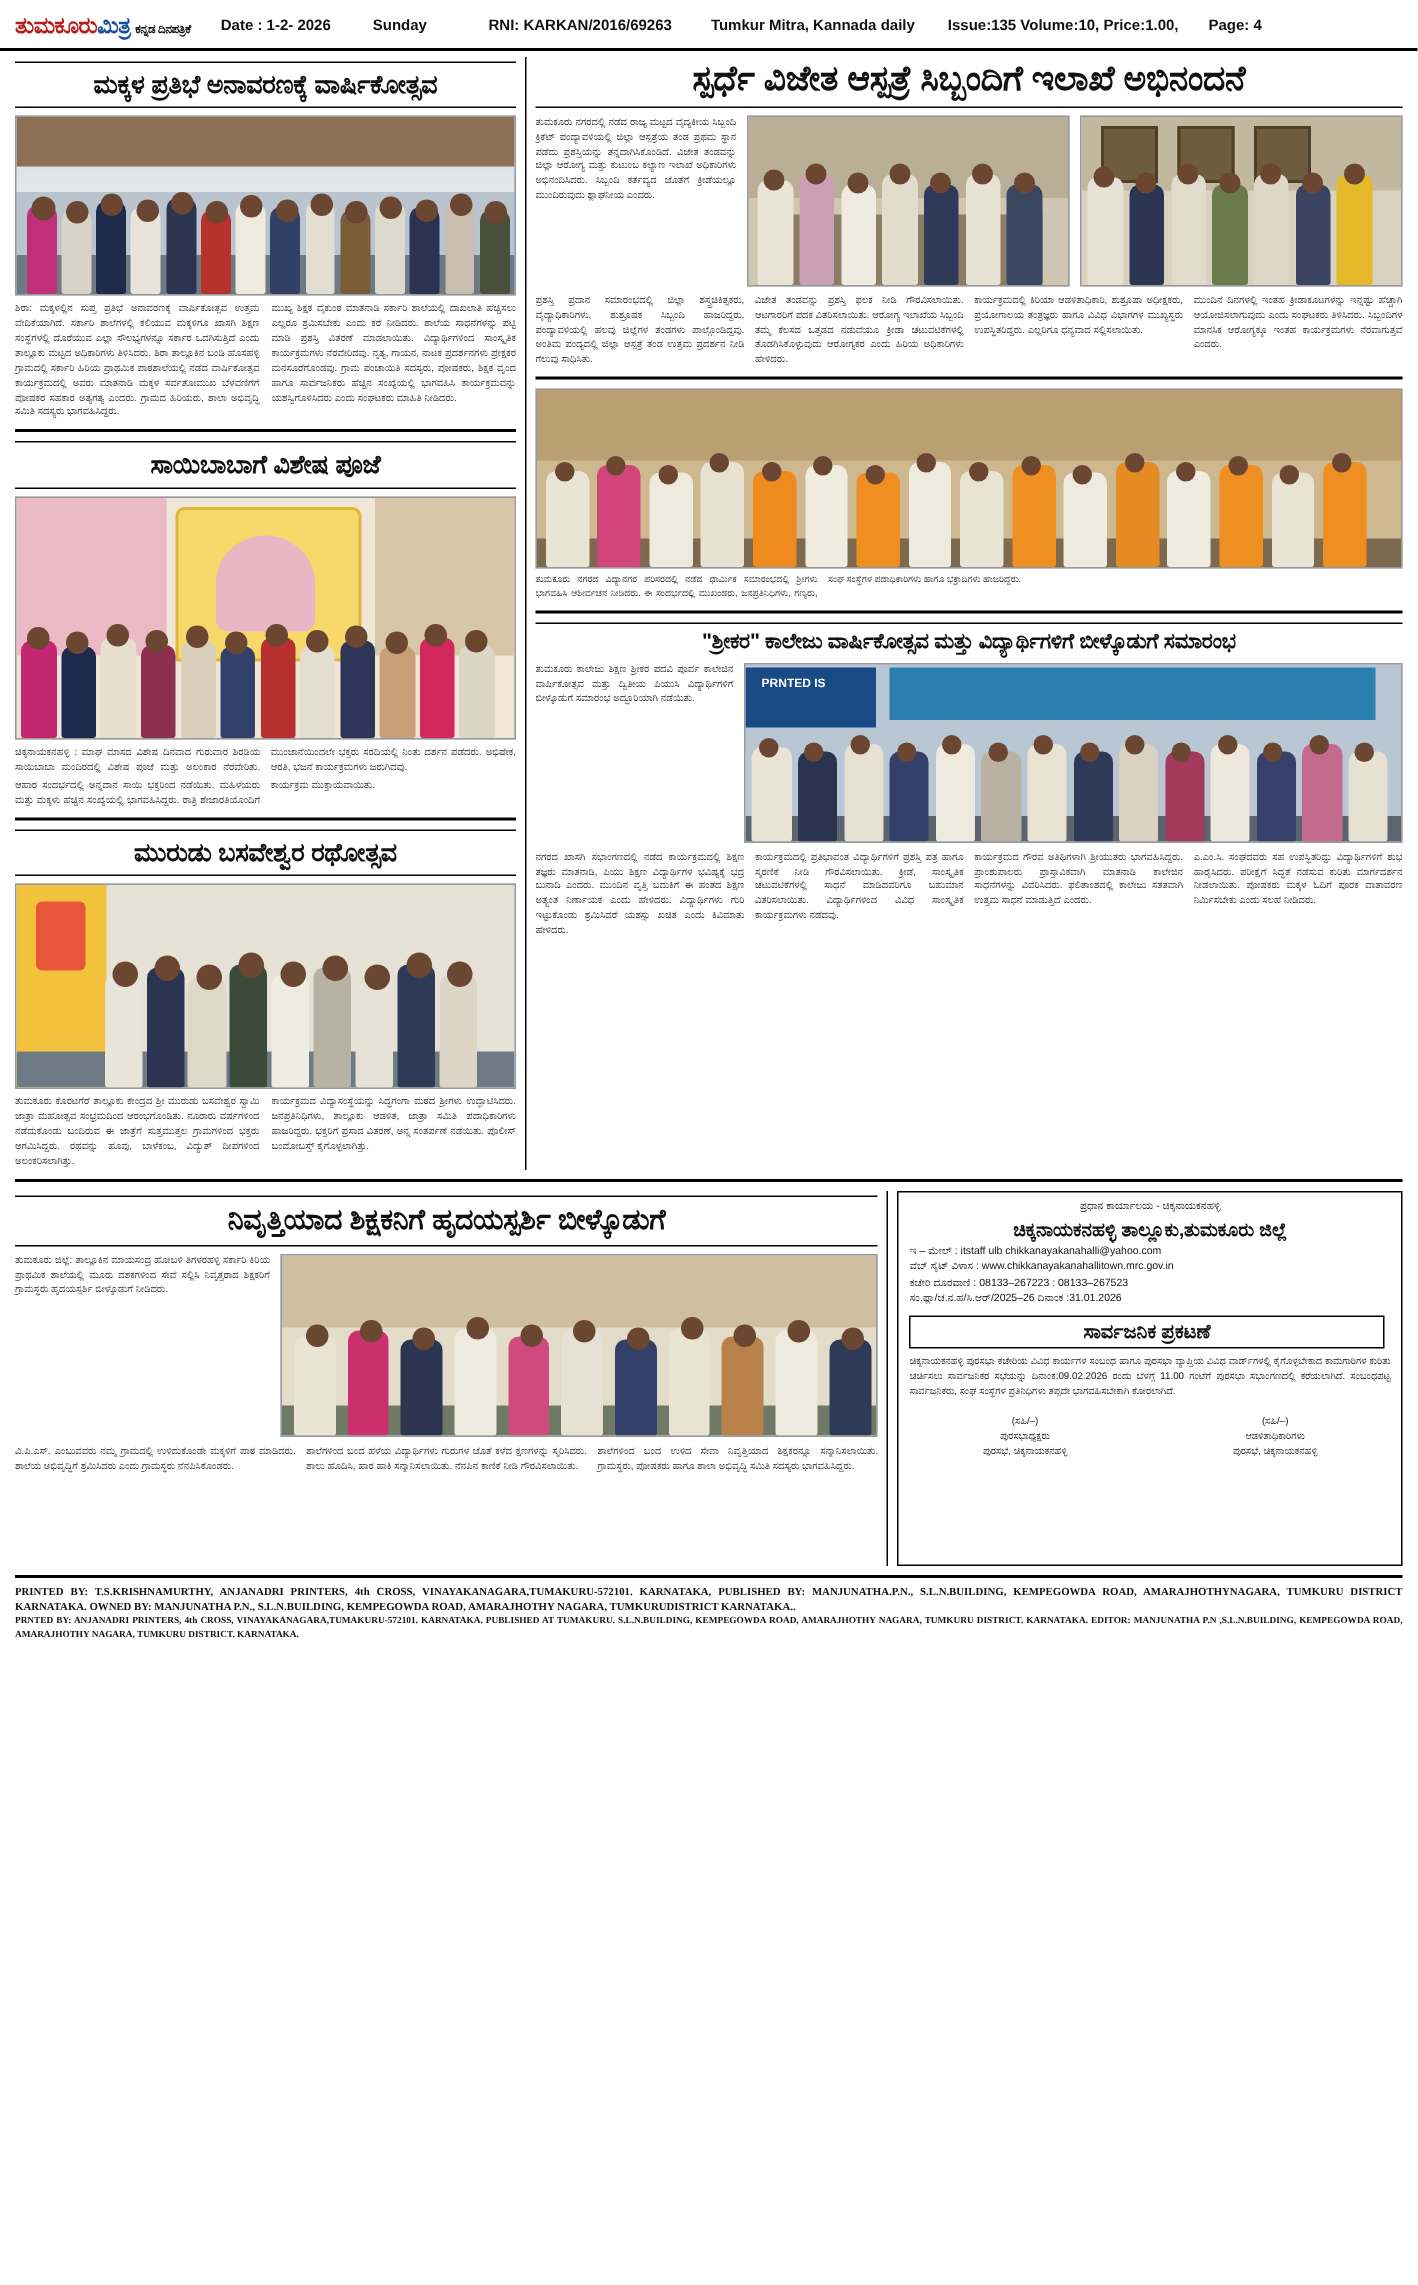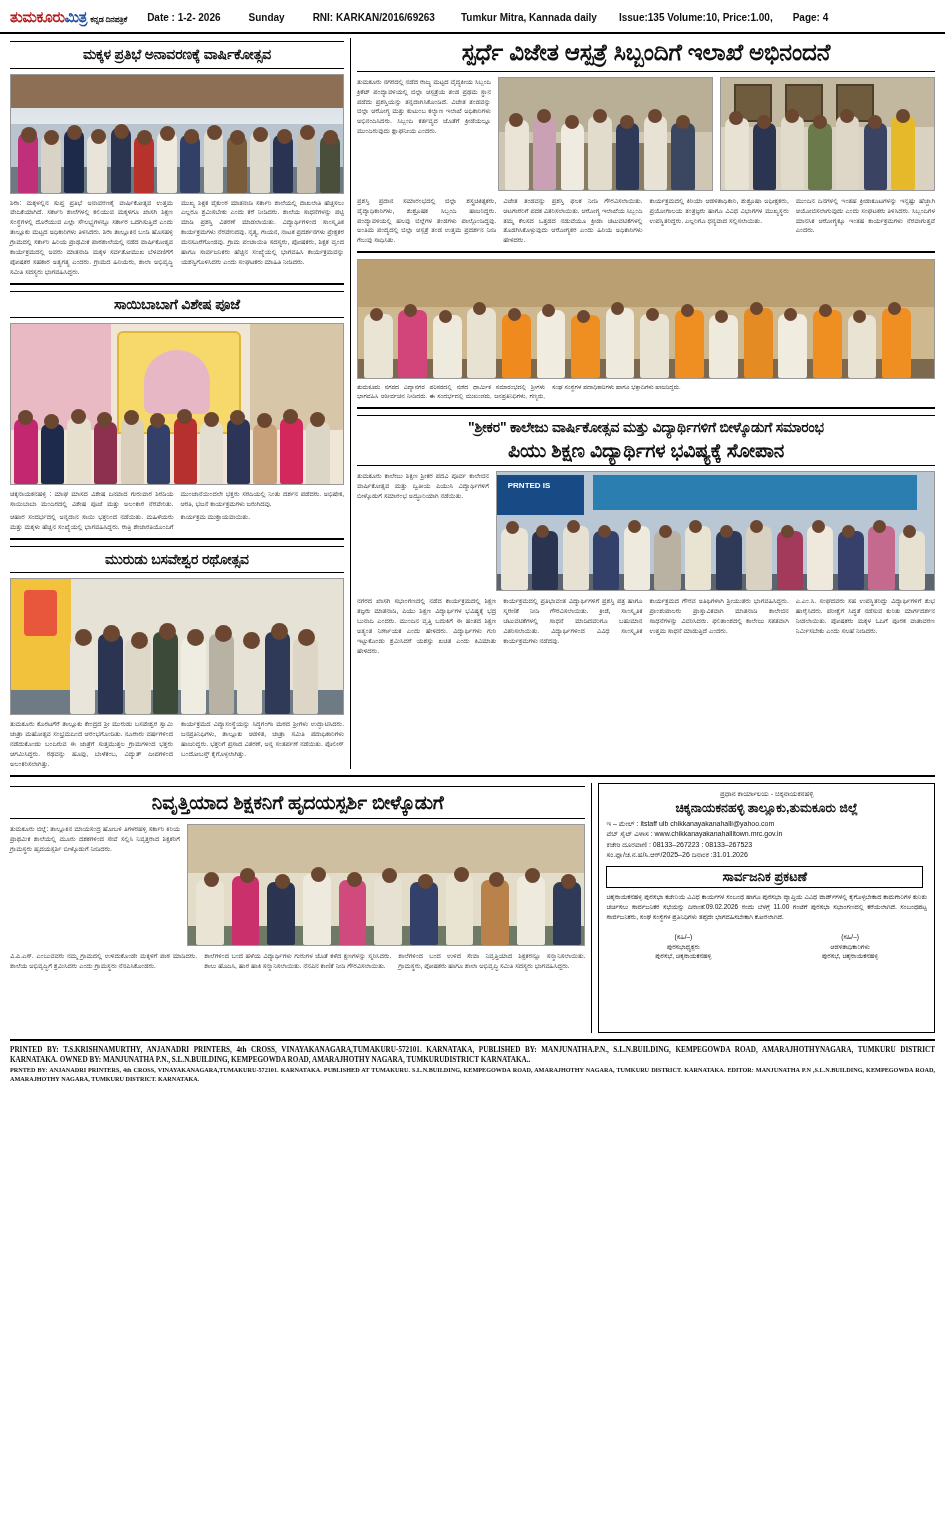--- a/index.html
+++ b/index.html
@@ -31,38 +31,38 @@
   .logo-sub{
     font-size:8px;color:#111;margin-left:3px;
     font-family:"Liberation Sans", sans-serif;
   }
   .mh-item{
     font-family:"Liberation Sans", sans-serif;
     font-size:10px;font-weight:bold;white-space:nowrap;
   }
   .g1{margin-left:20px;}
   .g2{margin-left:28px;}
-  .g3{margin-left:28px;}
+  .g3{margin-left:41px;}
   .g4{margin-left:26px;}
   .g5{margin-left:22px;}
   .g6{margin-left:20px;}
   
   .body-wrap{position:relative;padding:4px 10px 0 10px;box-sizing:border-box;}
   .cols{display:flex;gap:0;}
   .rule-v{width:1px;background:#000;margin:0 6px;}
   .rule-h2{height:2px;background:#000;margin:6px 0;}
   
   .hl{
     font-family:"Liberation Sans", sans-serif;
     font-weight:bold;text-align:center;line-height:1.25;
     letter-spacing:-.2px;
   }
   .hl-xl{font-size:23px;}
   .hl-lg{font-size:19px;}
-  .hl-md{font-size:14px;}
+  .hl-md{font-size:17px;}
   .hl-sm{font-size:14px;}
   .hl-box{border-top:1px solid #000;border-bottom:1px solid #000;padding:4px 0;margin:3px 0 5px 0;}
   
   .txt{
     font-size:6.6px;line-height:1.5;text-align:justify;
     font-family:"Liberation Sans", sans-serif;
     color:#1a1a1a;
     hyphens:auto;word-break:break-word;
   }
   .txtcols2{column-count:2;column-gap:7px;}
@@ -347,21 +347,20 @@
               <div class="head" style="left:86%;bottom:62%;width:13px;height:13px;"></div>
               <div class="head" style="left:92%;bottom:70%;width:13px;height:13px;"></div>
             </div>
           </div>
         </div>
         <div class="cap txtcols3" style="margin-top:4px;">ತುಮಕೂರು ನಗರದ ವಿದ್ಯಾನಗರ ಪರಿಸರದಲ್ಲಿ ನಡೆದ ಧಾರ್ಮಿಕ ಸಮಾರಂಭದಲ್ಲಿ ಶ್ರೀಗಳು ಭಾಗವಹಿಸಿ ಆಶೀರ್ವಚನ ನೀಡಿದರು. ಈ ಸಂದರ್ಭದಲ್ಲಿ ಮುಖಂಡರು, ಜನಪ್ರತಿನಿಧಿಗಳು, ಗಣ್ಯರು, ಸಂಘ ಸಂಸ್ಥೆಗಳ ಪದಾಧಿಕಾರಿಗಳು ಹಾಗೂ ಭಕ್ತಾದಿಗಳು ಹಾಜರಿದ್ದರು.</div>
 
         <div class="rule-h2"></div>
 
         <div class="hl hl-sm" style="border-top:1px solid #000;padding-top:3px;">"ಶ್ರೀಕರ" ಕಾಲೇಜು ವಾರ್ಷಿಕೋತ್ಸವ ಮತ್ತು ವಿದ್ಯಾರ್ಥಿಗಳಿಗೆ ಬೀಳ್ಕೊಡುಗೆ ಸಮಾರಂಭ</div>
-        <div class="hl hl-lg" style="border-bottom:1px solid #000;padding-bottom:3px;margin-top:2px;">ಪಿಯು ಶಿಕ್ಷಣ ವಿದ್ಯಾರ್ಥಿಗಳ ಭವಿಷ್ಯಕ್ಕೆ ಸೋಪಾನ</div>
 
         <div style="display:flex;gap:7px;margin-top:5px;">
           <div class="txt" style="width:132px;">ತುಮಕೂರು ಕಾಲೇಜು ಶಿಕ್ಷಣ ಶ್ರೀಕರ ಪದವಿ ಪೂರ್ವ ಕಾಲೇಜಿನ ವಾರ್ಷಿಕೋತ್ಸವ ಮತ್ತು ದ್ವಿತೀಯ ಪಿಯುಸಿ ವಿದ್ಯಾರ್ಥಿಗಳಿಗೆ ಬೀಳ್ಕೊಡುಗೆ ಸಮಾರಂಭ ಅದ್ಧೂರಿಯಾಗಿ ನಡೆಯಿತು.</div>
           <div class="photo" style="flex:1;height:118px;">
             <div class="ph-inner">
               <div style="position:absolute;inset:0;background:#b9c7d4;"></div>
               <div style="position:absolute;left:22%;top:2%;right:4%;height:30%;background:#2b7fb0;"></div>
               <div style="position:absolute;left:0;top:2%;width:20%;height:34%;background:#184a86;"></div>
               <div style="position:absolute;left:2%;top:6%;width:16%;height:24%;color:#fff;font-size:8px;font-family:'Liberation Sans',sans-serif;font-weight:bold;line-height:1.1;padding:2px;">PRNTED IS</div>
               <div class="floor" style="background:#5c6470;height:14%;"></div>

